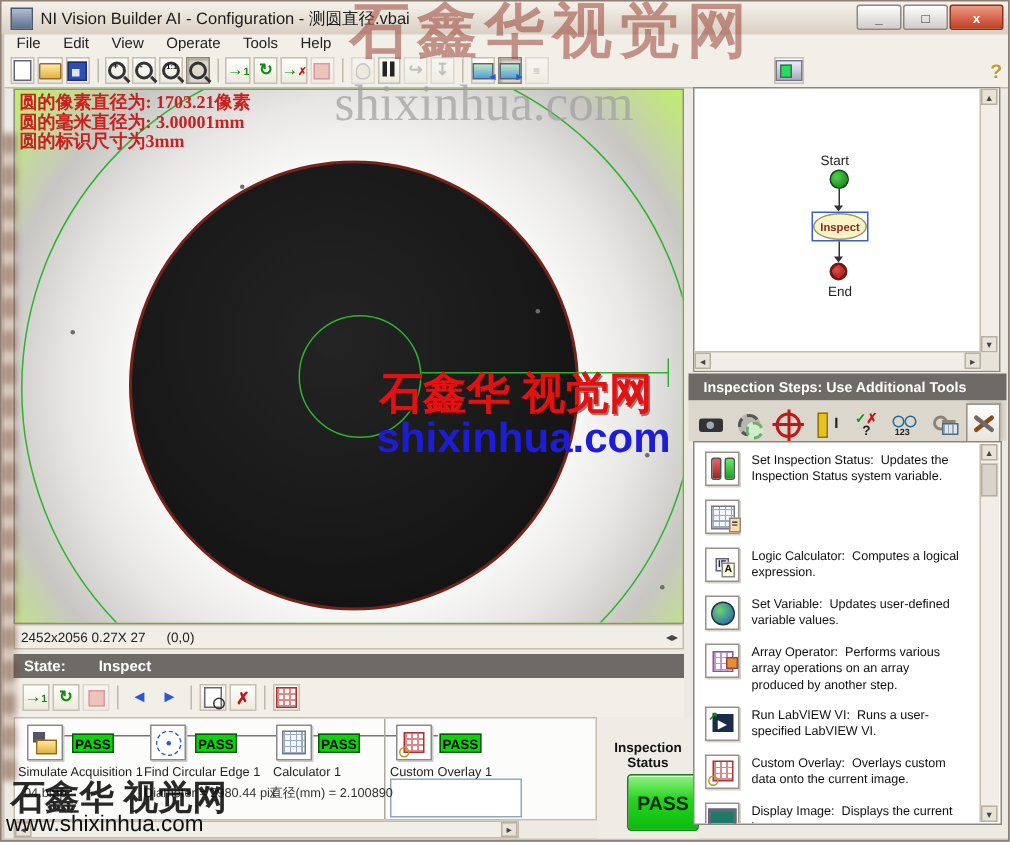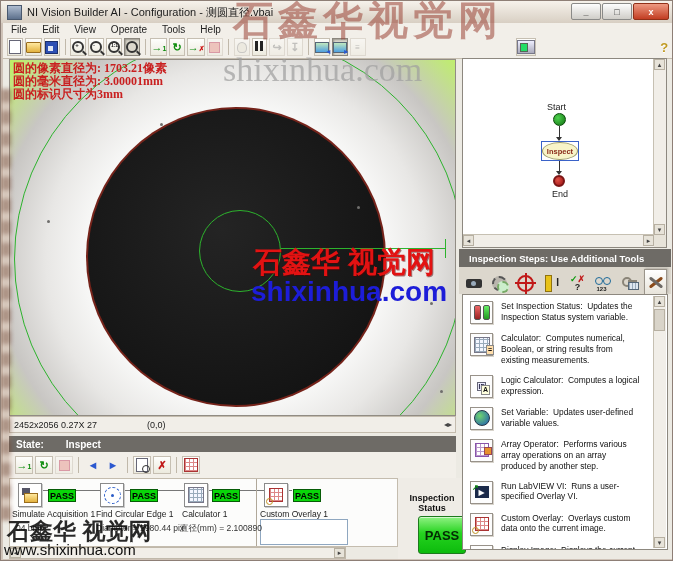--- a/index.html
+++ b/index.html
@@ -56,21 +56,21 @@
   .imgpanel{left:8px;top:58px;width:447px;height:357px;background:#bef264;overflow:hidden;border:1px solid #918c84;box-sizing:border-box;}
   .halo{left:-74px;top:-103px;width:600px;height:600px;border-radius:50%;
         background:radial-gradient(circle,#f7f7f6 0 150px,#e8e7e5 190px,#c8c6c3 240px,rgba(174,172,169,0) 300px);}
   .blackcircle{left:76px;top:47px;width:300px;height:300px;border-radius:50%;box-sizing:border-box;
         background:radial-gradient(circle at 45% 40%,#242424,#141414 75%);border:2px solid rgba(150,40,28,.75);}
   .gcircle{border:1px solid #2db32d;border-radius:50%;box-sizing:border-box;}
   .speck{width:3px;height:3px;border-radius:50%;background:#6f6e6c;}
   .annot{left:3px;top:2px;font-size:12px;font-weight:bold;color:#c92020;line-height:13px;
          font-family:"Liberation Serif",serif;white-space:pre;}
   .imgstatus{left:8px;top:415px;width:447px;height:17px;background:#f1eee8;border:1px solid #c4bcae;
-             font-size:9px;color:#222;display:flex;align-items:center;padding-left:4px;box-sizing:border-box;gap:36px;}
+             font-size:9px;color:#222;display:flex;align-items:center;padding-left:4px;box-sizing:border-box;}
   .scrollarr{font-size:8px;color:#444;line-height:1;}
   
   .statebar{left:8px;top:435px;width:447px;height:16px;background:#6e6b66;color:#fff;font-size:10px;
             font-weight:bold;display:flex;align-items:center;padding-left:7px;box-sizing:border-box;}
   .statetools{left:8px;top:451px;width:447px;height:26px;background:#f2efe9;display:flex;align-items:center;
               padding-left:6px;box-sizing:border-box;gap:2px;}
   .chkbox{width:11px;height:11px;border:1px solid #8a9bb0;background:#fff;display:flex;align-items:center;
           justify-content:center;font-size:9px;color:#3557c0;font-weight:bold;}
   .chkbox::after{content:"\2713";}
   .chklabel{font-size:9px;color:#111;margin-left:4px;}
@@ -452,21 +452,20 @@
         <span class="tl-pill" style="background:linear-gradient(#e66,#922)"></span>
         <span class="tl-pill" style="background:linear-gradient(#6e6,#292)"></span>
       </div>
       <div class="tooltext"><span>Set Inspection Status:</span>&nbsp;&nbsp;<span>Updates the Inspection Status system variable.</span></div>
     </div>
     <div class="toolrow">
       <div class="toolicon">
           <div class="calc-mini"></div>
           <div class="a-mini" style="right:-2px;bottom:0;background:#fda">=</div>
         </div>
-      <div class="tooltext"><span>Calculator:</span>&nbsp;&nbsp;<span>Computes numerical, Boolean, or string results from existing measurements.</span></div>
     </div>
     <div class="toolrow">
       <div class="toolicon">
           <span class="if-mini">IF</span>
           <div class="a-mini">A</div>
         </div>
       <div class="tooltext"><span>Logic Calculator:</span>&nbsp;&nbsp;<span>Computes a logical expression.</span></div>
     </div>
     <div class="toolrow">
       <div class="toolicon">
@@ -478,21 +477,21 @@
       <div class="toolicon">
           <div class="arr-grid"></div>
         </div>
       <div class="tooltext"><span>Array Operator:</span>&nbsp;&nbsp;<span>Performs various array operations on an array produced by another step.</span></div>
     </div>
     <div class="toolrow">
       <div class="toolicon">
           <div class="lv-mini">▶</div>
           <span class="lv-arr">↗</span>
         </div>
-      <div class="tooltext"><span>Run LabVIEW VI:</span>&nbsp;&nbsp;<span>Runs a user-specified Overlay VI.</span></div>
+      <div class="tooltext"><span>Run LabVIEW VI:</span>&nbsp;&nbsp;<span>Runs a user-specified LabVIEW VI.</span></div>
     </div>
     <div class="toolrow">
       <div class="toolicon">
           <div class="i-overlay"></div>
           <div class="key-dot"></div>
         </div>
       <div class="tooltext"><span>Custom Overlay:</span>&nbsp;&nbsp;<span>Overlays custom data onto the current image.</span></div>
     </div>
     <div class="toolrow">
       <div class="toolicon">

